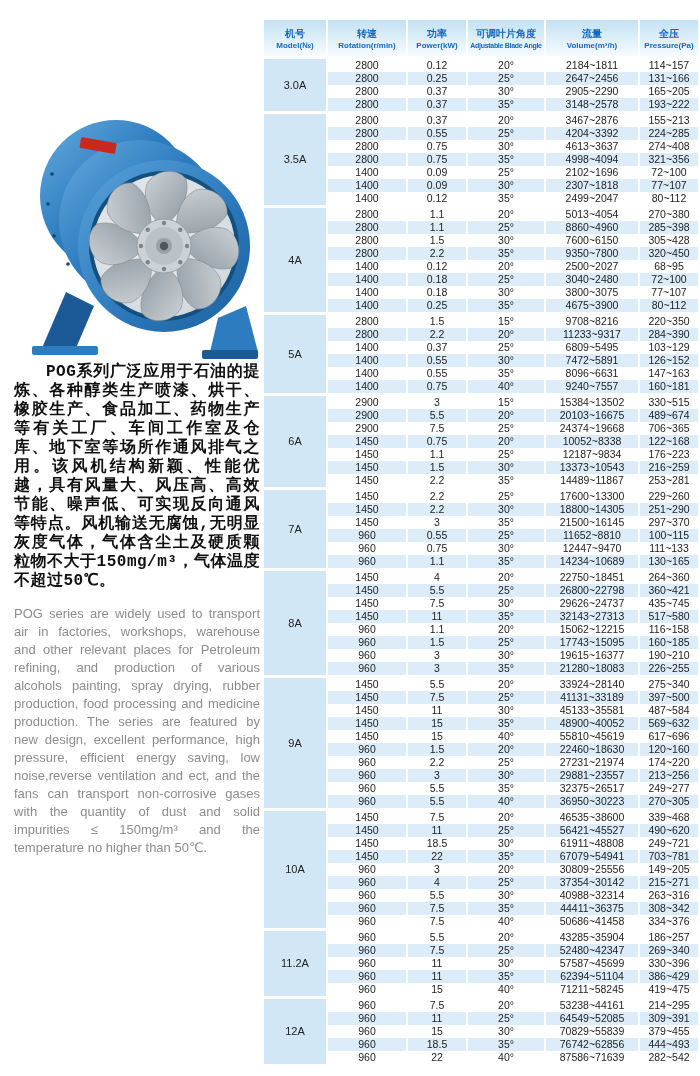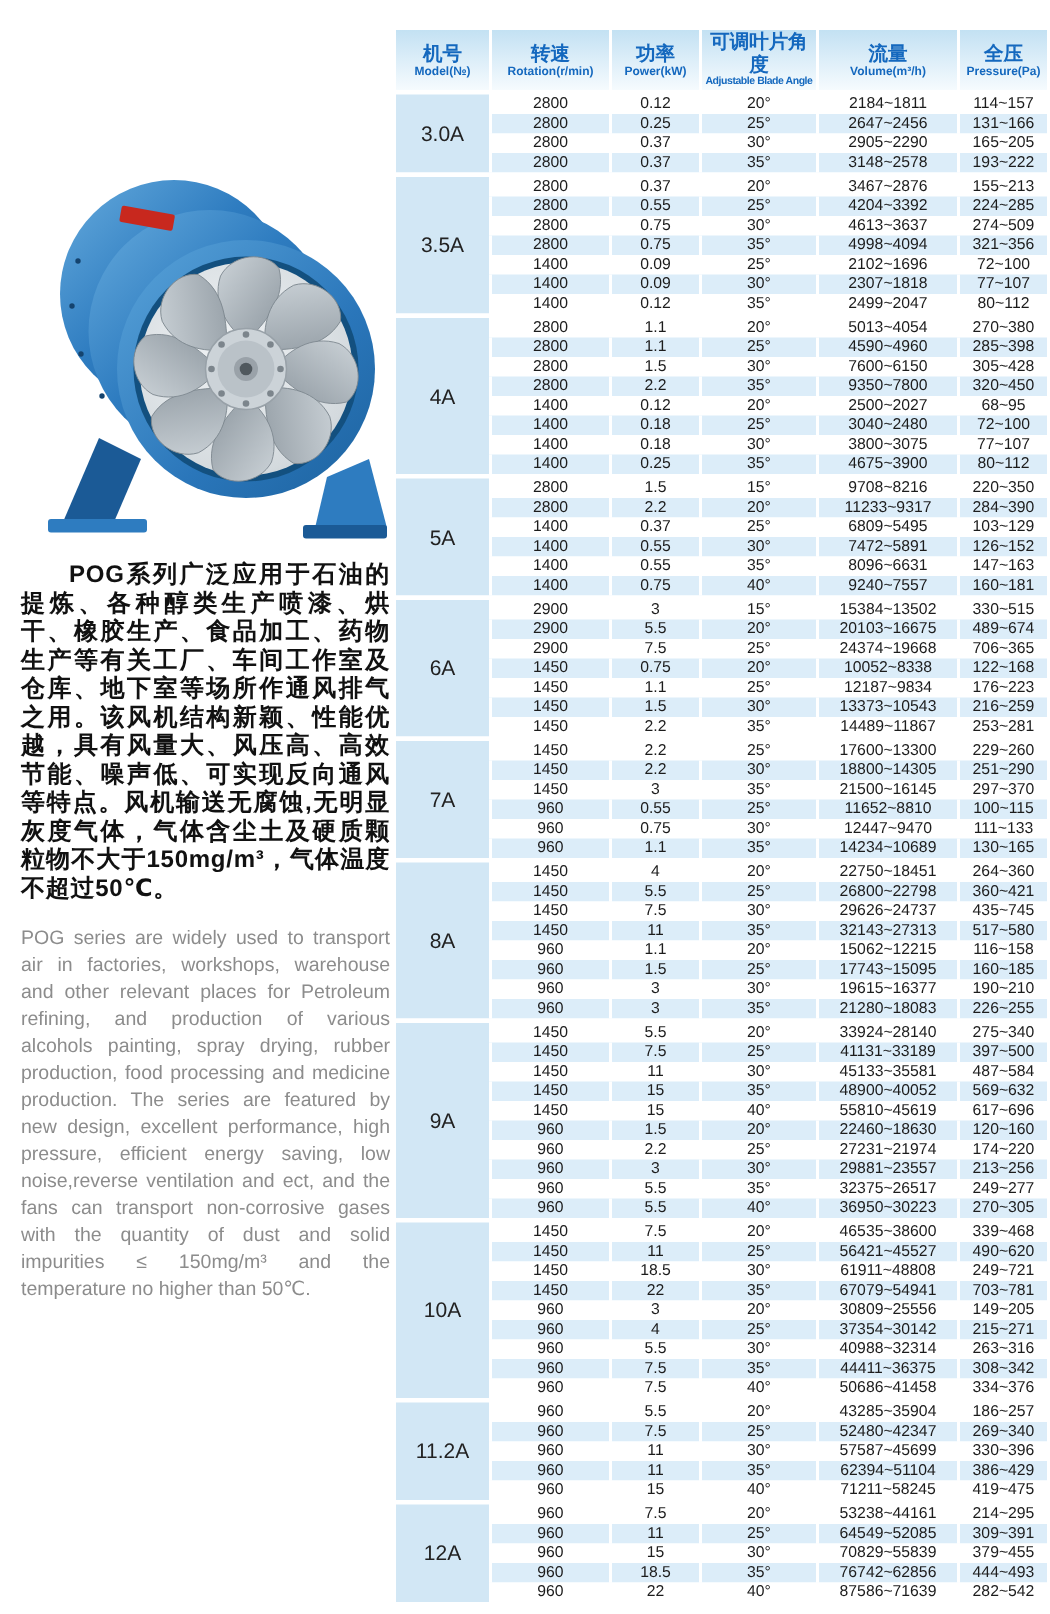--- a/index.html
+++ b/index.html
@@ -15,41 +15,41 @@
     --c-text-dark:#1c1c1c;
     --c-text-gray:#8c8c8c;
   }
   html,body{margin:0;padding:0;}
   body{background:#e9e9e9;font-family:"Liberation Sans","DejaVu Sans",sans-serif;}
   .page{position:relative;width:700px;height:1076px;background:#ffffff;overflow:hidden;margin:0 auto;}
 
   
   .left-col{position:absolute;left:14px;top:96px;width:246px;}
   .fan-figure{width:244px;height:266px;}
-  .cn-text{margin:12px 0 0;font-size:16px;font-weight:bold;color:#111;
-           line-height:19px;text-align:justify;text-indent:2em;letter-spacing:0.5px;}
+  .cn-text{margin:1px 0 0;font-size:16px;font-weight:bold;color:#111;
+           line-height:19px;text-align:justify;text-indent:2em;letter-spacing:0.5px;font-family:Liberation Mono, monospace;}
   .en-text{margin:14px 0 0;font-size:13px;color:var(--c-text-gray,#8c8c8c);
            line-height:18px;text-align:justify;}
 
   
   .right-col{position:absolute;left:264px;top:20px;width:434px;}
   table.spec{border-collapse:separate;border-spacing:0;table-layout:fixed;width:434px;}
   col.c-model{width:62px;} col.c-rot{width:80px;} col.c-pow{width:60px;}
   col.c-ang{width:78px;} col.c-vol{width:94px;} col.c-pre{width:60px;}
   th,td{margin:0;padding:0;text-align:center;border-left:2px solid #fff;}
   .no-border{border-left:none;}
   th{height:36px;vertical-align:middle;border-bottom:3px solid #fff;
      background:linear-gradient(to bottom,var(--c-header-bg-top,#c3e1f3) 0%,var(--c-header-bg-bottom,#f6fbfe) 100%);}
-  .th-cn{font-size:13px;font-weight:bold;color:var(--c-header-text,#1468be);line-height:15px;}
+  .th-cn{font-size:10px;font-weight:bold;color:var(--c-header-text,#1468be);line-height:15px;}
   .th-en{font-size:8px;color:var(--c-header-text,#1468be);line-height:10px;white-space:nowrap;}
   .th-en.small{font-size:7px;letter-spacing:-0.3px;}
   td{height:13px;line-height:13px;font-size:10.5px;color:var(--c-text-dark,#1c1c1c);
      white-space:nowrap;overflow:hidden;background:#fff;}
   tr.stripe td{background:var(--c-stripe-row,#dcedf9);}
-  td.model-cell{background:var(--c-model-cell,#d2e7f5) !important;font-size:14px;color:#222;}
+  td.model-cell{background:var(--c-model-cell,#d2e7f5) !important;font-size:11px;color:#222;}
   tr.group-gap td{height:3px;background:#fff !important;border:none;line-height:3px;}
 </style>
 </head>
 <body>
 
 <div class="page">
 
   <div class="left-col">
 
     <div class="fan-figure">
@@ -221,21 +221,21 @@
             <td>0.55</td>
             <td>25°</td>
             <td>4204~3392</td>
             <td>224~285</td>
           </tr>
           <tr class="plain">
             <td>2800</td>
             <td>0.75</td>
             <td>30°</td>
             <td>4613~3637</td>
-            <td>274~509</td>
+            <td>274~408</td>
           </tr>
           <tr class="stripe">
             <td>2800</td>
             <td>0.75</td>
             <td>35°</td>
             <td>4998~4094</td>
             <td>321~356</td>
           </tr>
           <tr class="plain">
             <td>1400</td>
@@ -266,21 +266,21 @@
             <td>2800</td>
             <td>1.1</td>
             <td>20°</td>
             <td>5013~4054</td>
             <td>270~380</td>
           </tr>
           <tr class="stripe">
             <td>2800</td>
             <td>1.1</td>
             <td>25°</td>
-            <td>4590~4960</td>
+            <td>8860~4960</td>
             <td>285~398</td>
           </tr>
           <tr class="plain">
             <td>2800</td>
             <td>1.5</td>
             <td>30°</td>
             <td>7600~6150</td>
             <td>305~428</td>
           </tr>
           <tr class="stripe">

